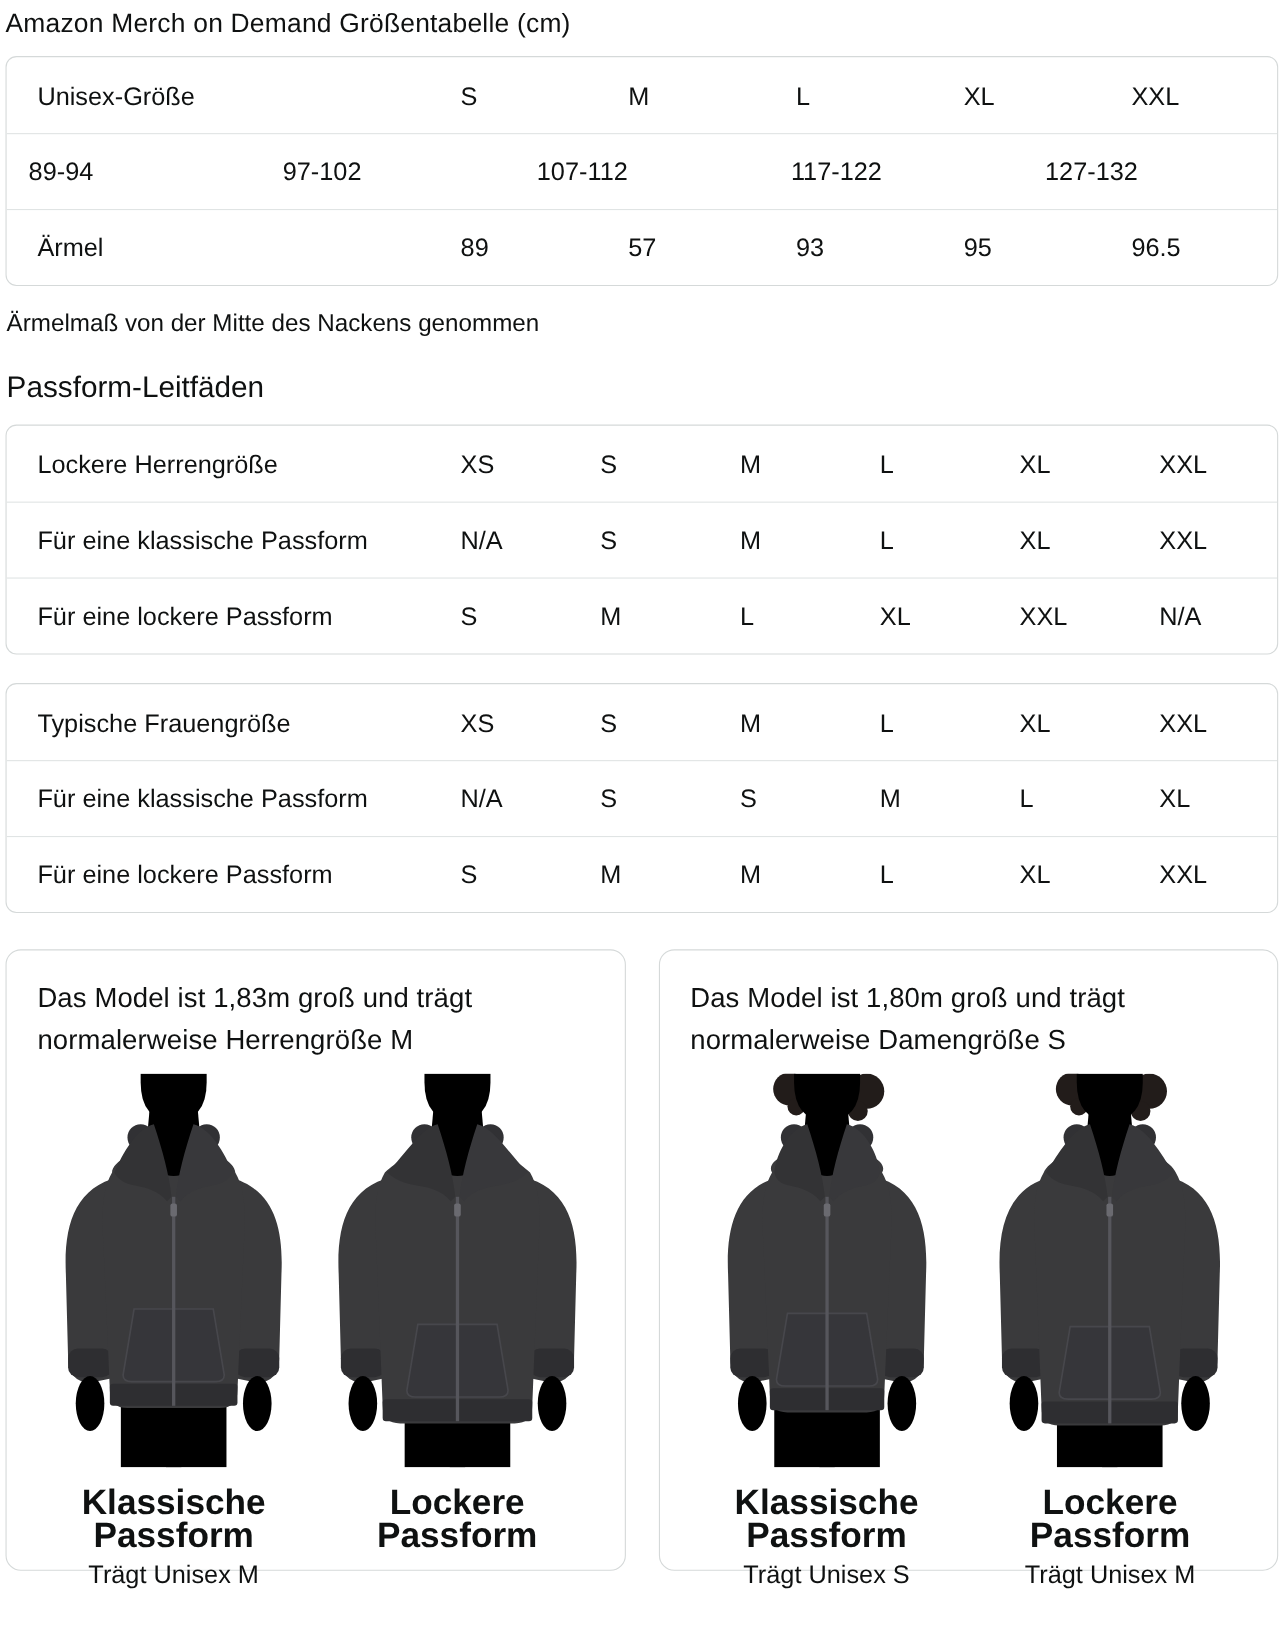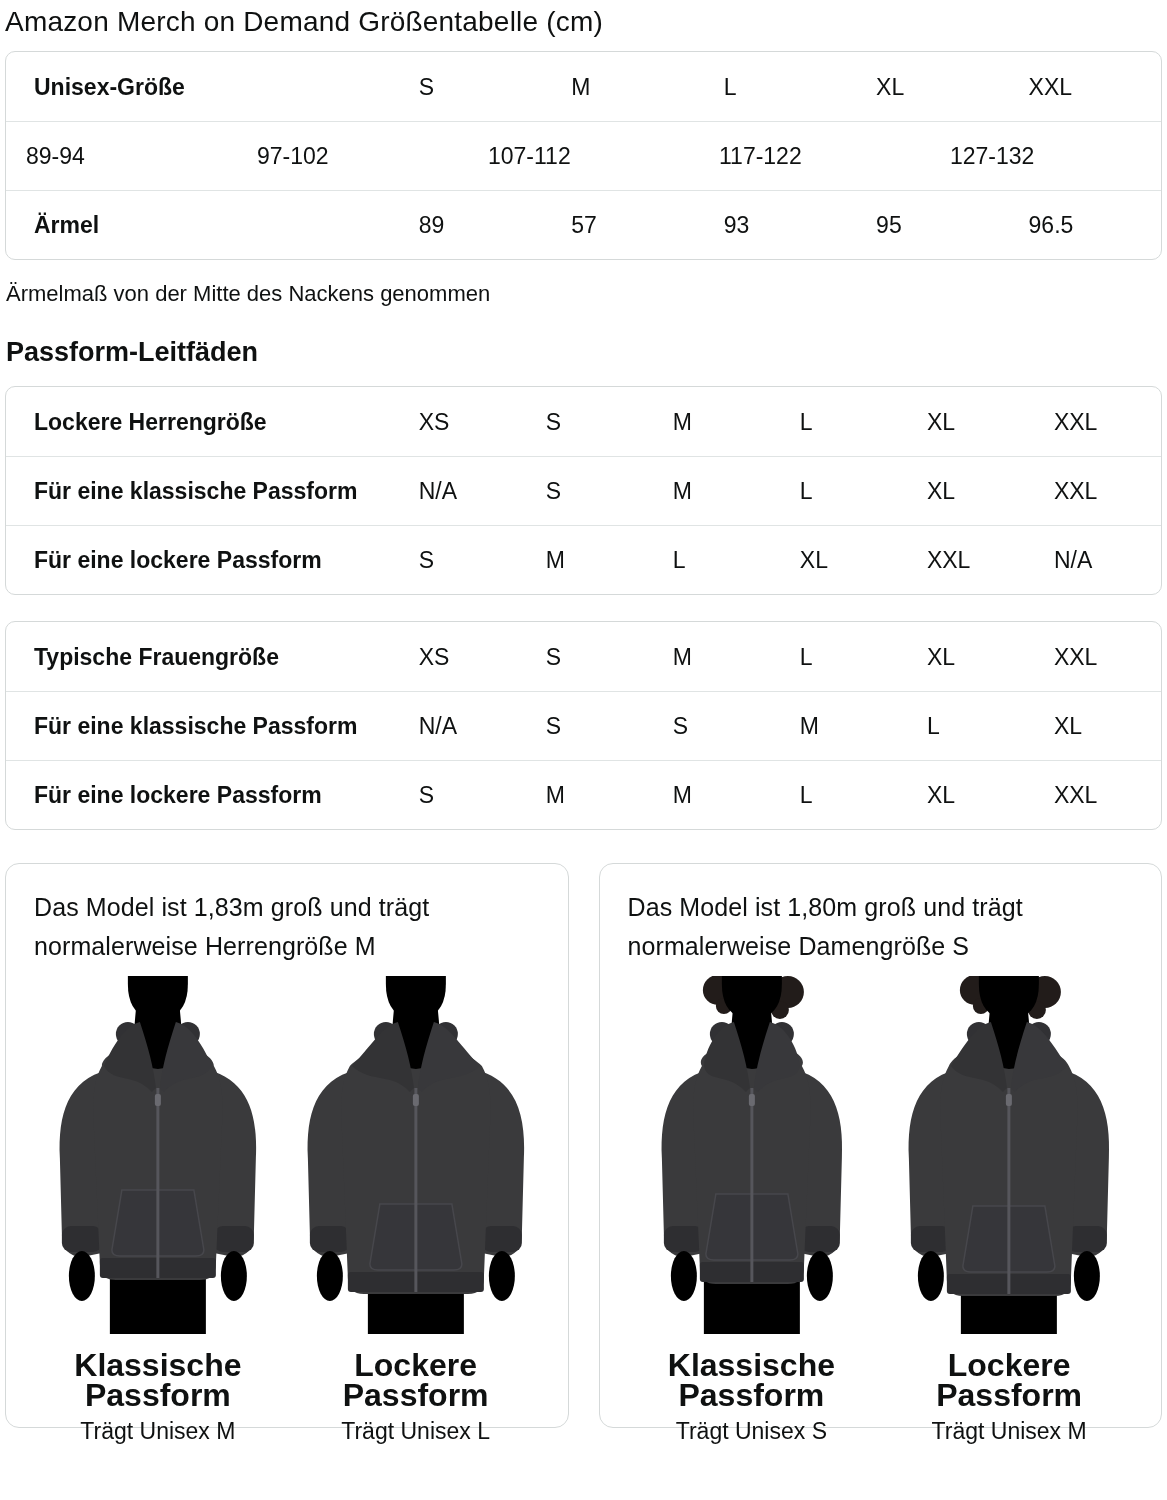--- a/index.html
+++ b/index.html
@@ -5,39 +5,39 @@
   * { box-sizing: border-box; }
   html,body { margin:0; padding:0; background:#fff; }
   body {
     width:1167px; height:1500px; overflow:hidden;
     font-family:"Liberation Sans","DejaVu Sans",sans-serif;
     color:#0F1111;
   }
   .page { padding:4px 5px 0 5px; }
 
   h1.page-title {
-    font-size:28px; font-weight:400; margin:2px 0 0 0; line-height:32px;
+    font-size:24px; font-weight:400; margin:2px 0 0 0; line-height:32px;
     letter-spacing:0.2px;
   }
 
   .tbl {
     border:1px solid #D5D9D9; border-radius:10px; overflow:hidden;
     background:#fff;
   }
   .tbl.size-tbl { margin-top:13px; }
   .tbl.fit-tbl-0 { margin-top:18px; }
   .tbl.fit-tbl-1 { margin-top:26px; }
   .tr { display:flex; align-items:center; height:69px; }
   .tr + .tr { border-top:1px solid #E0E4E4; }
   .td { font-size:23px; line-height:28px; white-space:nowrap; }
-  .td.label { flex:0 0 34%; padding-left:28px; font-weight:700; }
+  .td.label { flex:0 0 34%; padding-left:28px; font-weight:400; }
   .td.val { flex:1; padding-left:20px; font-weight:400; }
 
   p.note { font-size:22px; line-height:27px; margin:20px 0 0 1px; }
-  h2.section-heading { font-size:27px; font-weight:700; margin:29px 0 0 1px; line-height:32px; }
+  h2.section-heading { font-size:27px; font-weight:400; margin:29px 0 0 1px; line-height:32px; }
 
   .cards { display:grid; grid-template-columns:1fr 1fr; gap:30px; margin-top:33px; }
   .card {
     border:1px solid #D5D9D9; border-radius:14px;
     padding:24px 26px 18px 26px; background:#fff; height:565px;
   }
   .card-heading {
     font-size:25px; font-weight:400; line-height:39px; margin:0 0 10px 2px;
     max-width:470px; letter-spacing:0.1px;
   }
@@ -209,21 +209,20 @@
                   <path d="M56,90 C74,72 86,50 102,46 C110,70 116,92 118,112 L114,116 C96,96 76,108 56,90 Z" fill="#38383B"></path>
                 </g>
                 <rect x="118.5" y="112" width="3" height="204" fill="#56565C"></rect>
                 <rect x="117" y="118" width="6" height="12" rx="2" fill="#6A6A70"></rect>
                 <path d="M90,0 L150,0 L150,8 Q150,42 120,44 Q90,42 90,8 Z" fill="undefined"></path>
                 <ellipse cx="120" cy="10" rx="11" ry="3.2" fill="undefined"></ellipse>
                 <path d="M107,38 Q120,47 133,38 Q120,43 107,38 Z" fill="undefined" opacity="0.5"></path>
               </svg>
             </div>
             <figcaption class="cap">Lockere Passform</figcaption>
-            <div class="subcap">Trägt Unisex L</div>
           </figure>
         </div>
       </section>
       <section class="card">
         <h3 class="card-heading">Das Model ist 1,80m groß und trägt normalerweise Damengröße S</h3>
         <div class="figures">
           <figure class="figure">
             <div class="photo">
               <svg viewBox="0 0 240 358" width="100%" height="358" preserveAspectRatio="xMidYMax meet">
                 <rect x="0" y="0" width="240" height="358" fill="#ffffff"></rect>

